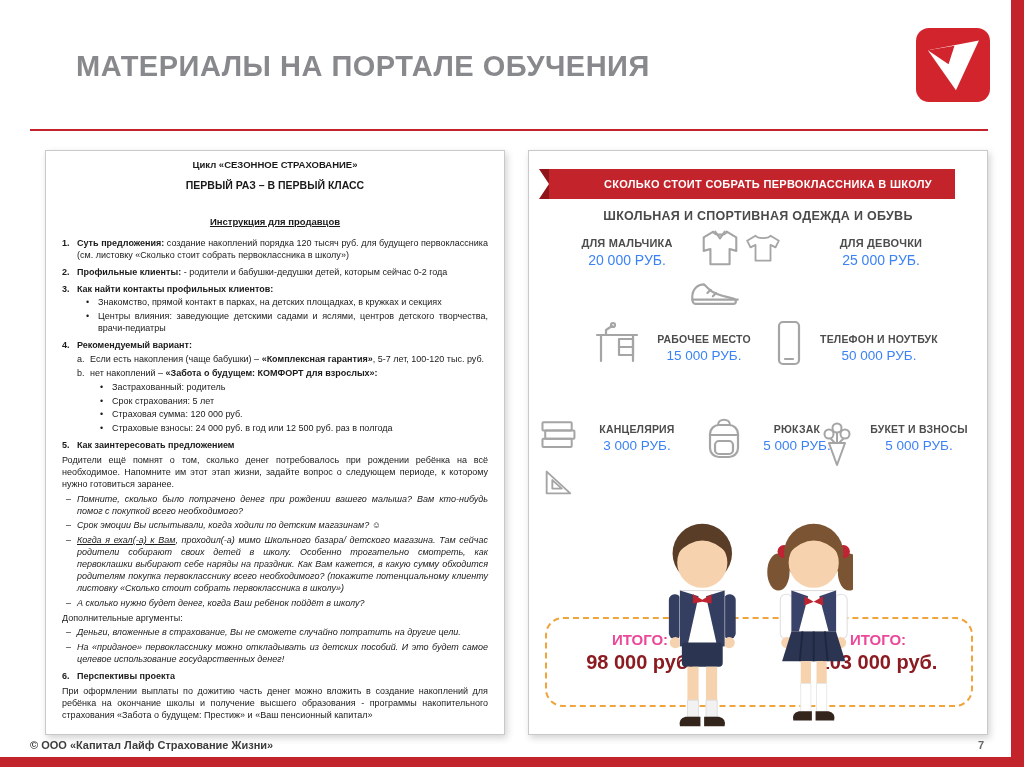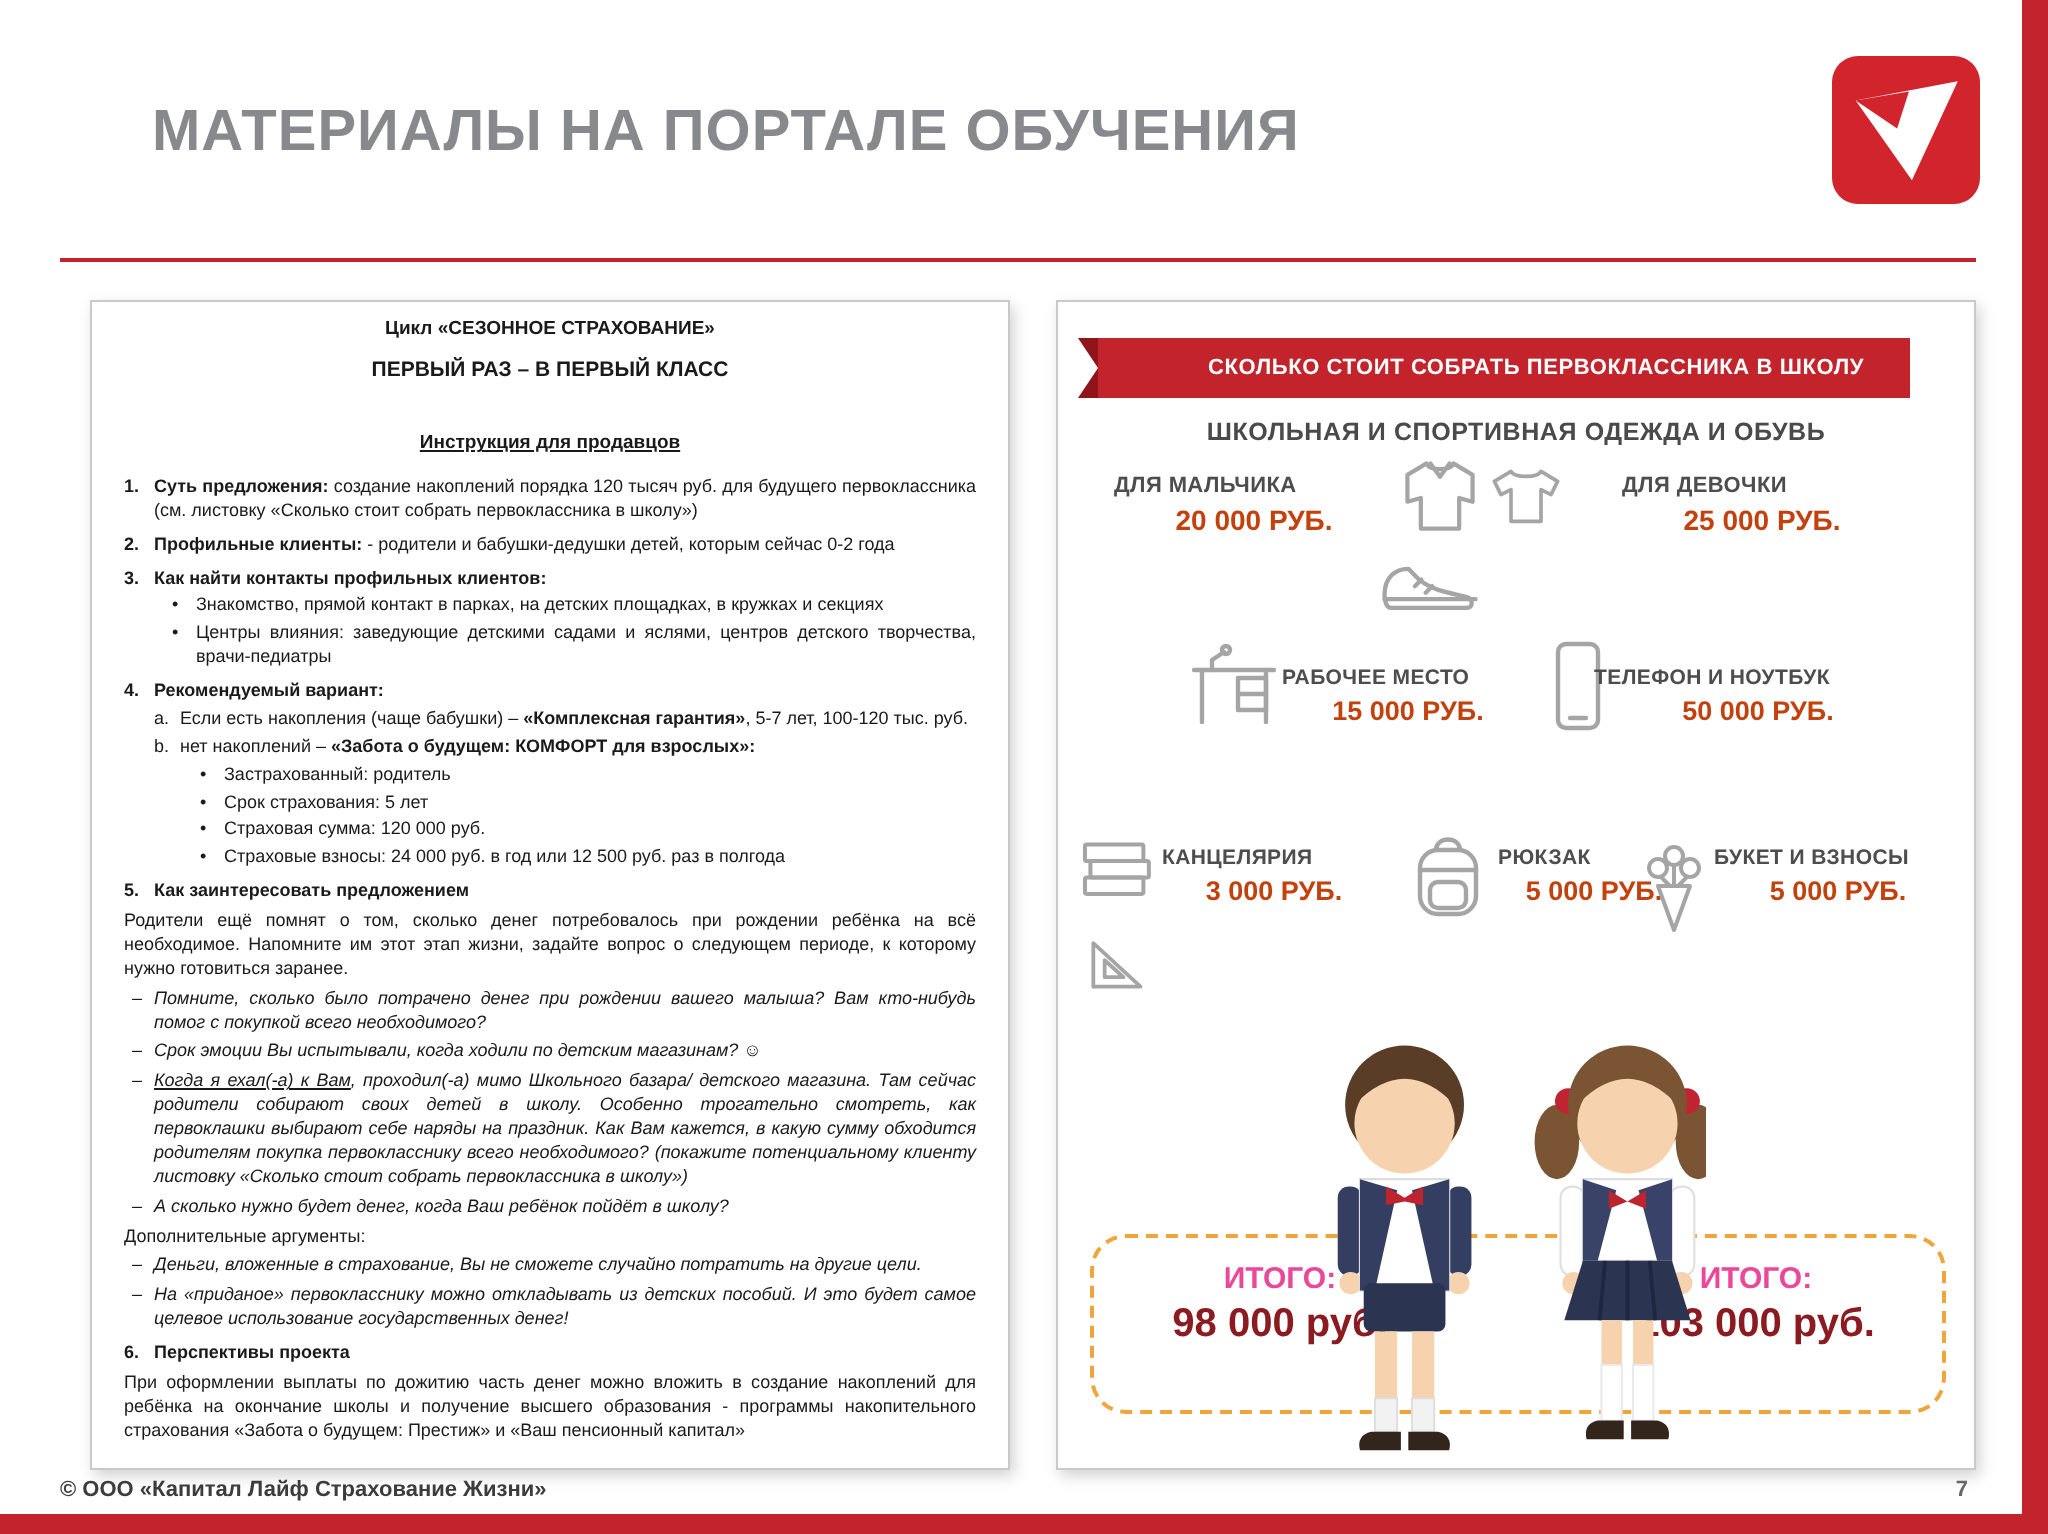--- a/index.html
+++ b/index.html
@@ -39,22 +39,22 @@
   .dash{display:flex;margin-left:4px;margin-top:3px;font-style:italic;}
   .dash .mk{flex:0 0 11px;font-style:normal;}
   .dash .dt{flex:1;}
 
   
   .leaflet{left:528px;}
   .banner{position:absolute;left:20px;top:18px;width:374px;height:30px;background:#c3232b;color:#fff;font-weight:bold;font-size:11px;text-align:center;line-height:30px;letter-spacing:.3px;padding-left:32px;}
   .banner::before{content:"";position:absolute;left:-10px;top:0;width:0;height:0;border-top:15px solid #8f151b;border-bottom:15px solid #8f151b;border-left:10px solid transparent;}
   .lf-title{position:absolute;left:0;right:0;top:58px;text-align:center;font-weight:bold;font-size:12.5px;color:#4a4a4a;letter-spacing:.3px;}
   .lf-block{position:absolute;}
-  .lf-label{font-weight:bold;font-size:10.5px;color:#4d4d4d;letter-spacing:.2px;}
-  .lf-price{font-weight:bold;font-size:13.5px;color:#c2410c;text-align:center;margin-top:3px;}
+  .lf-label{font-weight:bold;font-size:10.5px;color:#4d4d4d;text-align:center;letter-spacing:.2px;}
+  .lf-price{font-weight:normal;font-size:13.5px;color:#3b82f6;text-align:center;margin-top:3px;}
   .big .lf-label{font-size:11px;}
   .big .lf-price{font-size:14px;}
   .ic{position:absolute;}
   .ic svg{display:block;}
   .pos-boy{left:28px;top:86px;width:140px;}
   .pos-girl{left:282px;top:86px;width:140px;}
   .pos-desk-t{left:112px;top:182px;width:126px;}
   .pos-tech-t{left:268px;top:182px;width:164px;}
   .pos-stat-t{left:52px;top:272px;width:112px;}
   .pos-bp-t{left:220px;top:272px;width:96px;}

